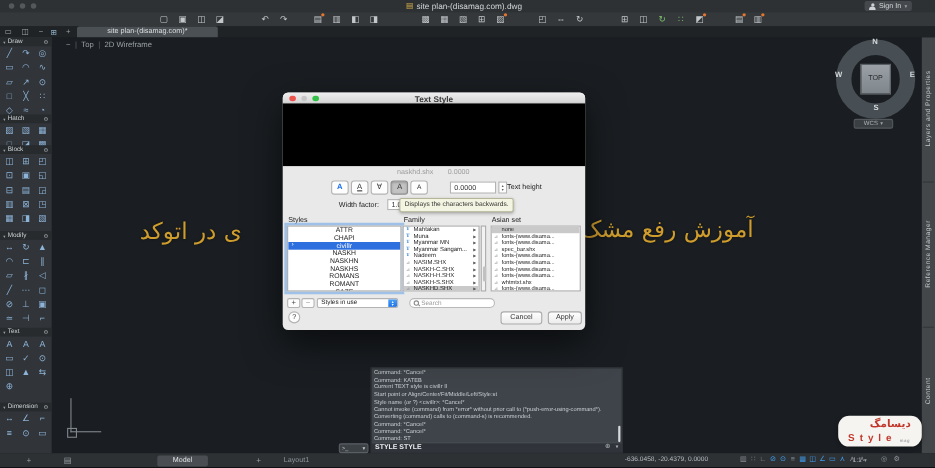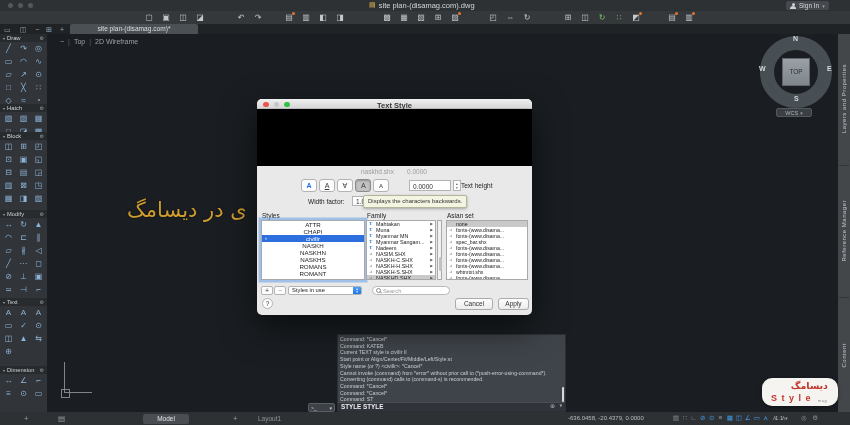--- a/index.html
+++ b/index.html
@@ -54,21 +54,21 @@
   .ucs .box{position:absolute;left:3px;top:27px;width:7px;height:7px;border:1px solid #7e858b;}
   .wm{font-family:"DejaVu Sans",sans-serif;font-size:21px;color:#cf9d2e;direction:rtl;white-space:nowrap;
       text-shadow:0 0 2px rgba(0,0,0,.6);}
   
   .rsb{left:838px;top:34px;width:12px;height:378px;background:#43474a;}
   .rsb-seg{position:absolute;left:0;width:12px;display:flex;align-items:center;justify-content:center;}
   .rsb-seg span{writing-mode:vertical-rl;transform:rotate(180deg);font-size:6px;color:#c3c8cc;letter-spacing:.5px;white-space:nowrap;}
   .rsb-div{position:absolute;left:1px;width:10px;height:1px;background:#323639;}
   
   .dlg{left:257px;top:84px;width:275px;height:216px;border-radius:5px;overflow:visible;
-       box-shadow:0 12px 34px rgba(0,0,0,.6);background:#e9e9e9;z-index:40;margin-top:15px;}
+       box-shadow:0 12px 34px rgba(0,0,0,.6);background:#e9e9e9;z-index:40;}
   .dlg-tb{position:absolute;left:0;top:0;width:275px;height:10px;background:linear-gradient(#efefef,#d7d7d7);
           border-radius:5px 5px 0 0;border-bottom:1px solid #bcbcbc;box-sizing:border-box;}
   .dlg-lights{position:absolute;left:6px;top:2.5px;display:flex;gap:5px;}
   .dlg-lights i{width:5.5px;height:5.5px;border-radius:50%;display:block;}
   .dlg-title{position:absolute;left:0;top:1.5px;width:100%;text-align:center;font-size:7.5px;font-weight:bold;color:#383838;}
   .dlg-prev{position:absolute;left:0;top:10px;width:275px;height:57px;background:#000;}
   .dlg-info{position:absolute;top:69px;font-size:6.5px;color:#9b9b9b;}
   .fmt-row{position:absolute;left:44px;top:80px;display:flex;gap:2px;}
   .fmt-btn{width:16px;height:13px;background:#fdfdfd;border:1px solid #b3b3b3;border-radius:3px;
            font-size:7px;color:#3a3a3a;padding:0;font-family:"Liberation Sans",sans-serif;line-height:11px;text-align:center;}
@@ -378,21 +378,22 @@
     <span>WCS</span>
     <span class="chev">▾</span>
   </div>
 
   <div class="abs ucs">
     <span class="vax"></span>
       <span class="hax"></span>
       <span class="box"></span>
   </div>
 
-  <span class="abs wm" style="left:127px;top:198px">ی در دیسامگ</span>
+  <span class="abs wm" style="left:127px;top:198px">ی در اتوکد</span>
+  <span class="abs wm" style="left:528px;top:196px">آموزش رفع مشک</span>
 
   <div class="abs rsb">
     <div class="rsb-seg" style="top:0;height:130px">
       <span>Layers and Properties</span>
     </div>
     <div class="rsb-div" style="top:131px"></div>
     <div class="rsb-seg" style="top:132px;height:130px">
       <span>Reference Manager</span>
     </div>
     <div class="rsb-div" style="top:263px"></div>

